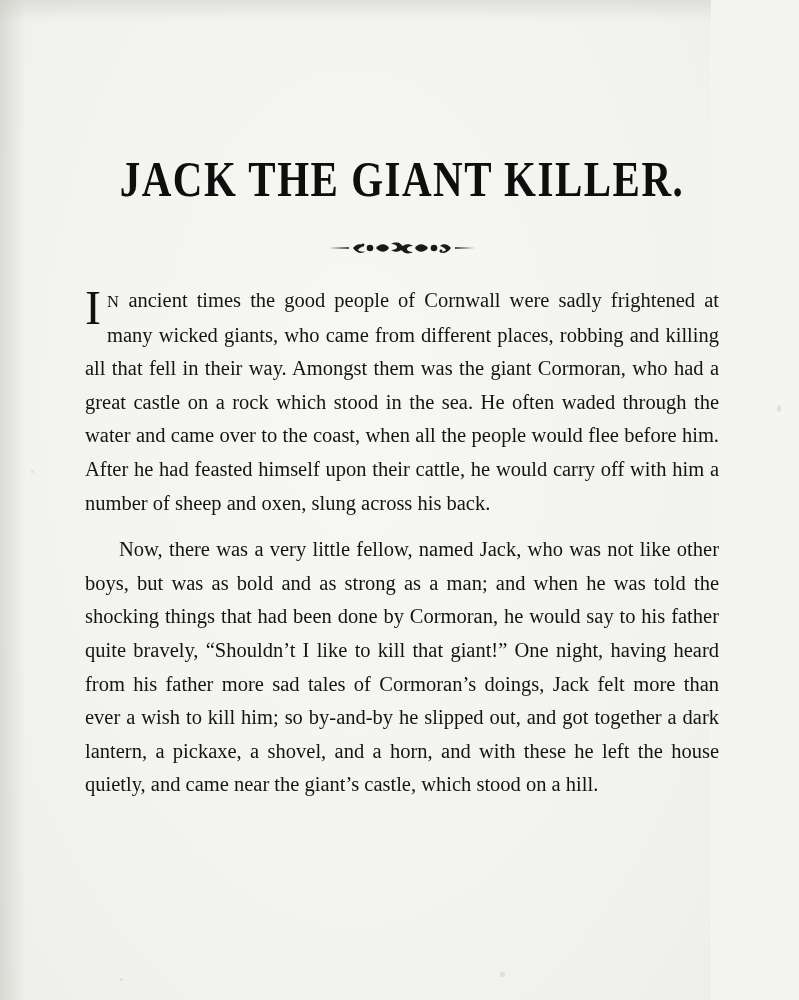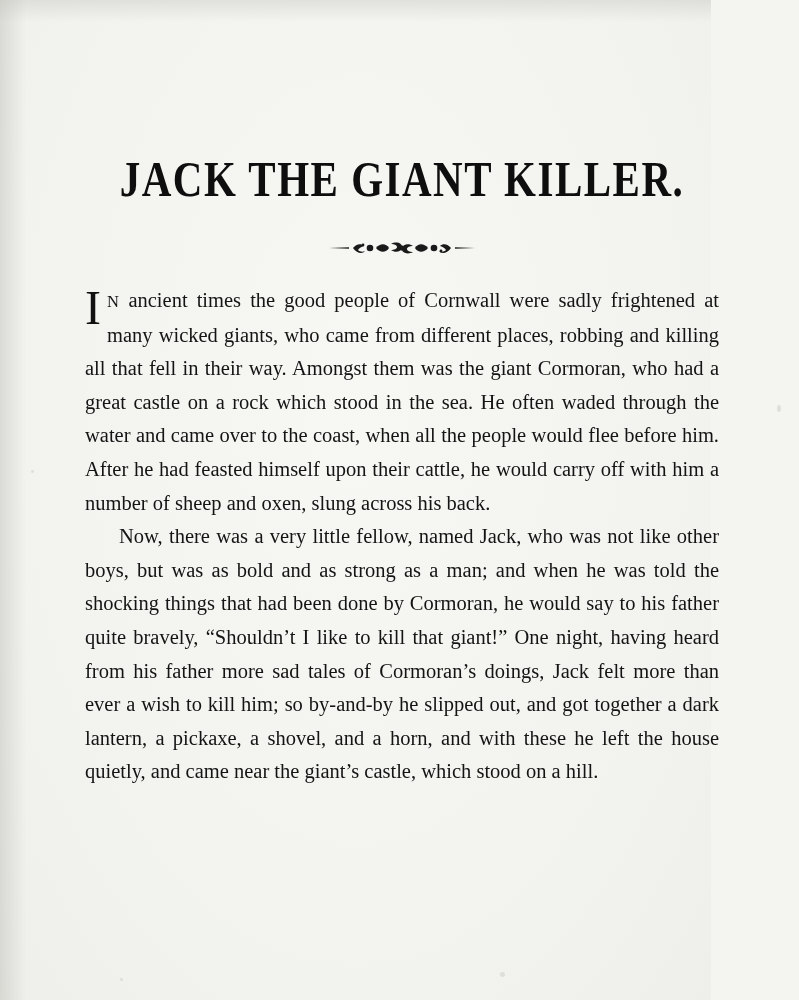--- a/index.html
+++ b/index.html
@@ -57,21 +57,21 @@
     text-align: justify;
     text-justify: inter-word;
     color: #141414;
     hyphens: manual;
   }
   .para {
     margin: 0;
     text-indent: 0;
   }
   .para + .para {
-    margin-top: 0;
+    margin-top: 13px;
     text-indent: 34px;
   }
   .dropcap {
     float: left;
     font-size: 48px;
     line-height: 40px;
     padding: 4px 6px 0 0;
     font-family: "Liberation Serif", serif;
     color: #111;
   }

